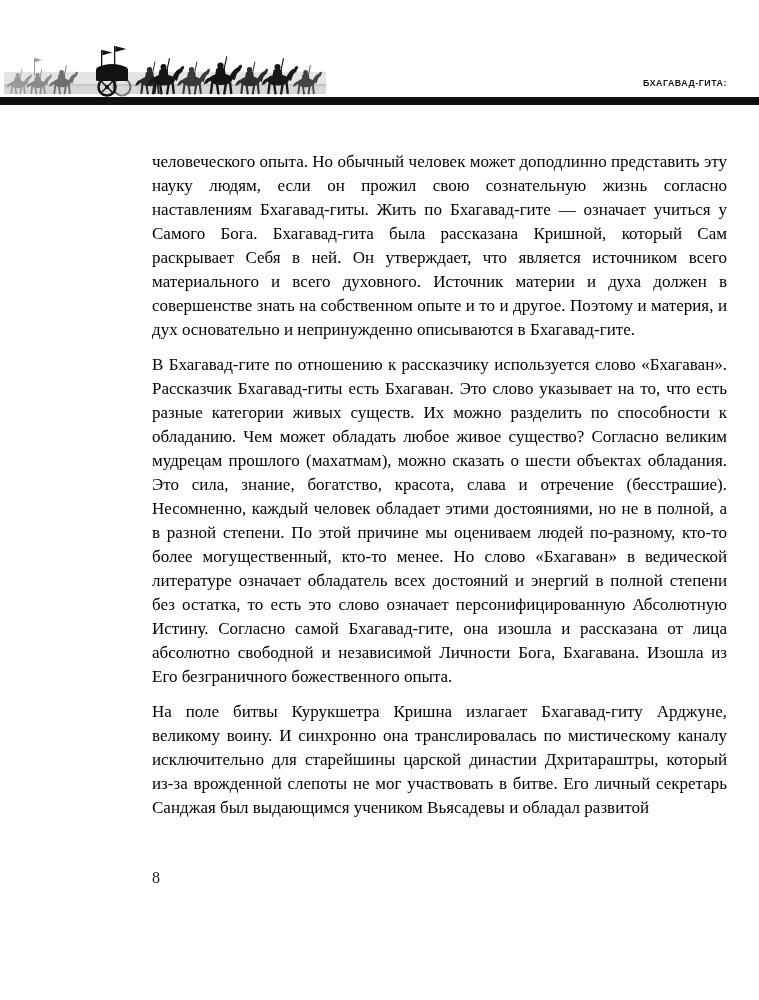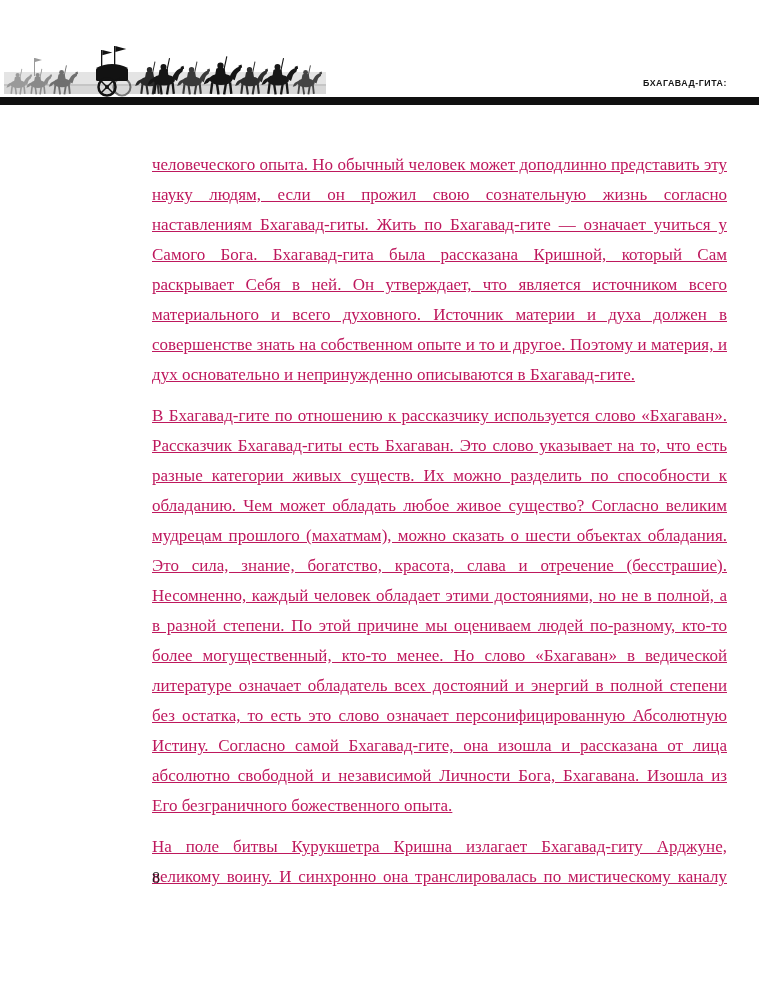--- a/index.html
+++ b/index.html
@@ -38,24 +38,23 @@
     left: 0; top: 97px;
     width: 759px; height: 8px;
     background: #101010;
   }
   
   .body-text {
     position: absolute;
     left: 152px; top: 150px;
     width: 575px;
     font-size: 17px;
-    line-height: 30px;
+    line-height: 24px;
     text-align: justify;
-    color: #be185d;
-    text-decoration: underline;
+    color: #000000;
   }
   .body-text p { margin: 0 0 11px 0; }
   
   .page-number {
     position: absolute;
     left: 152px; top: 869px;
     font-size: 16px;
     color: #1d1d1d;
   }
 </style>

